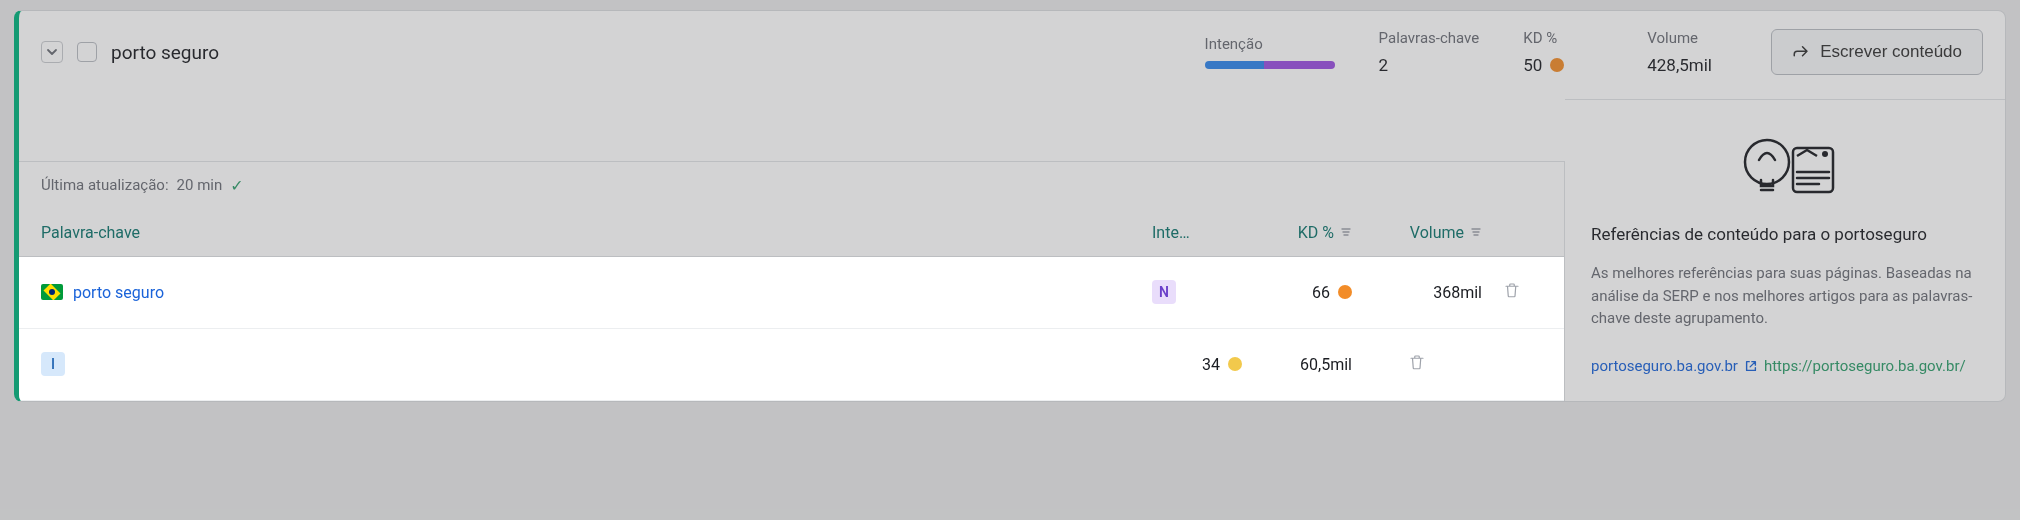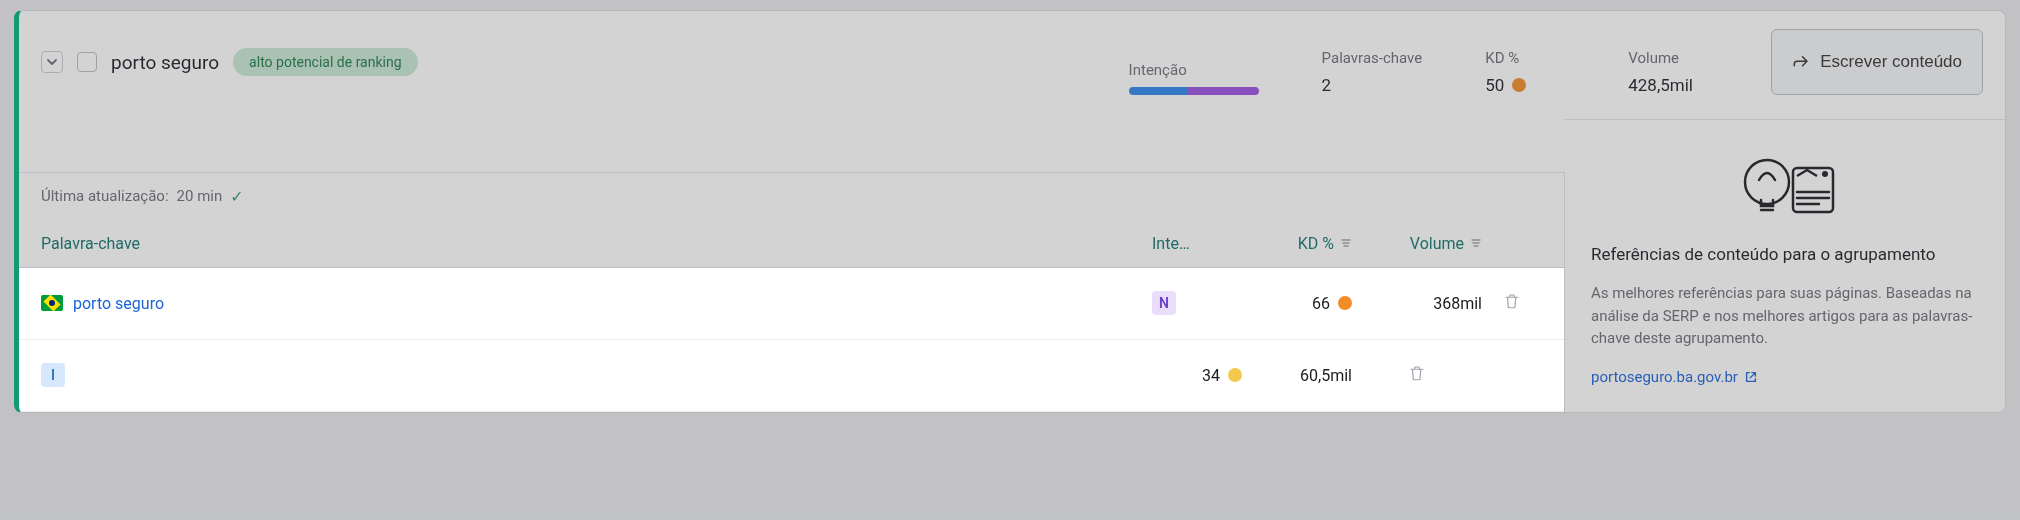--- a/index.html
+++ b/index.html
@@ -65,43 +65,43 @@
     background: #c9e8d4;
     color: #1f7a44;
     border-radius: 999px;
     padding: 6px 16px;
     font-size: 14px;
   }
 
   .metrics {
     margin-left: auto;
     display: flex;
-    align-items: flex-end;
-    gap: 63px;
+    align-items: center;
+    gap: 44px;
   }
 
   .metric-col { display: flex; flex-direction: column; gap: 8px; min-width: 80px;}
   .metric-label { color: #6b6e76; font-size: 15px; }
   .metric-value { color: #1b1d22; font-size: 17px; display:flex; align-items:center; gap:8px;}
 
   .intent-bar {
     width: 130px; height: 8px; border-radius: 4px; overflow: hidden;
     display: flex;
   }
   .intent-bar .seg-blue { background:#2f86eb; height:100%; }
   .intent-bar .seg-purple { background:#9b51e0; height:100%; }
 
   .kd-dot { width:14px; height:14px; border-radius:50%; display:inline-block; }
   .kd-orange { background:#f28c28; }
   .kd-yellow { background:#f2c94c; }
 
   .write-btn {
     display: inline-flex; align-items:center; gap:10px;
     border:1px solid #b8bcc2; border-radius:6px;
-    padding:22px 20px; font-size:17px; color:#333;
+    padding:12px 20px; font-size:17px; color:#333;
     background:#f5f6f7; cursor:pointer;
     align-self: flex-start;
   }
   .write-btn svg { width:18px; height:18px; stroke:#333; }
 
   .content-row {
     display:flex;
     align-items:flex-end;
   }
 
@@ -184,41 +184,40 @@
     padding: 26px 26px;
     display:flex; flex-direction:column; align-items:center;
     gap: 18px;
     border-top:1px solid #e1e3e6;
   }
 
   .illus { width:120px; height:80px; }
 
   .side-title { font-size:17px; color:#1b1d22; text-align:left; width:100%; }
   .side-desc { font-size:15px; color:#6b6e76; line-height:1.5; text-align:left; width:100%; }
-  .ref-list { width:100%; display:flex; flex-direction:row; gap:6px; font-size:15px;}
+  .ref-list { width:100%; display:flex; flex-direction:row; gap:6px; font-size:15px;margin-top:9px;}
   .ref-domain { color:#1a63d9; display:flex; align-items:center; gap:6px; cursor:pointer;}
   .ext-ic { width:14px; height:14px; stroke:#8a8e96; }
   .ref-url { color:#2e9e6b; }
 
 </style>
 </head>
 <body>
 
 <div class="page">
   <div class="card">
 
     <div class="group-header">
       <span class="chev">
         <svg width="12" height="12" viewBox="0 0 12 12">
             <path d="M2 4 L6 8 L10 4" fill="none" stroke="currentColor" stroke-width="1.8" stroke-linecap="round" stroke-linejoin="round"></path>
           </svg>
       </span>
       <span class="chk"></span>
       <span class="group-title">porto seguro</span>
-      <span class="pill">alto potencial de ranking</span>
 
       <div class="metrics">
         <div class="metric-col">
           <span class="metric-label">Intenção</span>
           <span class="intent-bar">
             <span class="seg-blue" id="seg-blue" style="width: 46%;"></span>
             <span class="seg-purple" id="seg-purple" style="width: 54%;"></span>
           </span>
         </div>
         <div class="metric-col">
@@ -314,29 +313,30 @@
         <svg class="illus" viewBox="0 0 120 80">
           <circle cx="42" cy="36" r="22" fill="none" stroke="#1b1d22" stroke-width="2.5"></circle>
           <path d="M36 54 v6 h12 v-6" fill="none" stroke="#1b1d22" stroke-width="2.5" stroke-linecap="round"></path>
           <path d="M36 64 h12" stroke="#1b1d22" stroke-width="2.5" stroke-linecap="round"></path>
           <path d="M34 34 q8 -14 16 0" fill="none" stroke="#1b1d22" stroke-width="2.5" stroke-linecap="round"></path>
           <rect x="68" y="22" width="40" height="44" rx="4" fill="#fff" stroke="#1b1d22" stroke-width="2.5"></rect>
           <path d="M72 30 l10 -6 l10 6" fill="none" stroke="#1b1d22" stroke-width="2.5" stroke-linejoin="round"></path>
           <circle cx="100" cy="28" r="3" fill="#1b1d22"></circle>
           <path d="M72 46 h32 M72 52 h32 M72 58 h22" stroke="#1b1d22" stroke-width="2.5" stroke-linecap="round"></path>
         </svg>
-        <div class="side-title">Referências de conteúdo para o agrupamento</div>
+        <div class="side-title">Referências de conteúdo para o portoseguro</div>
         <div class="side-desc">As melhores referências para suas páginas. Baseadas na análise da SERP e nos melhores artigos para as palavras-chave deste agrupamento.</div>
         <div class="ref-list">
           <div class="ref-domain">
             <span>portoseguro.ba.gov.br</span>
             <svg class="ext-ic" viewBox="0 0 16 16" fill="none">
                 <path d="M6 3H3v10h10v-3M9 3h4v4M13 3L7 9" stroke="currentColor" stroke-width="1.6" stroke-linecap="round" stroke-linejoin="round"></path>
               </svg>
           </div>
+          <div class="ref-url">https://portoseguro.ba.gov.br/</div>
         </div>
       </div>
     </div>
 
   </div>
 </div>
 
 <div class="dim-overlay"></div>
 
 </body></html>

